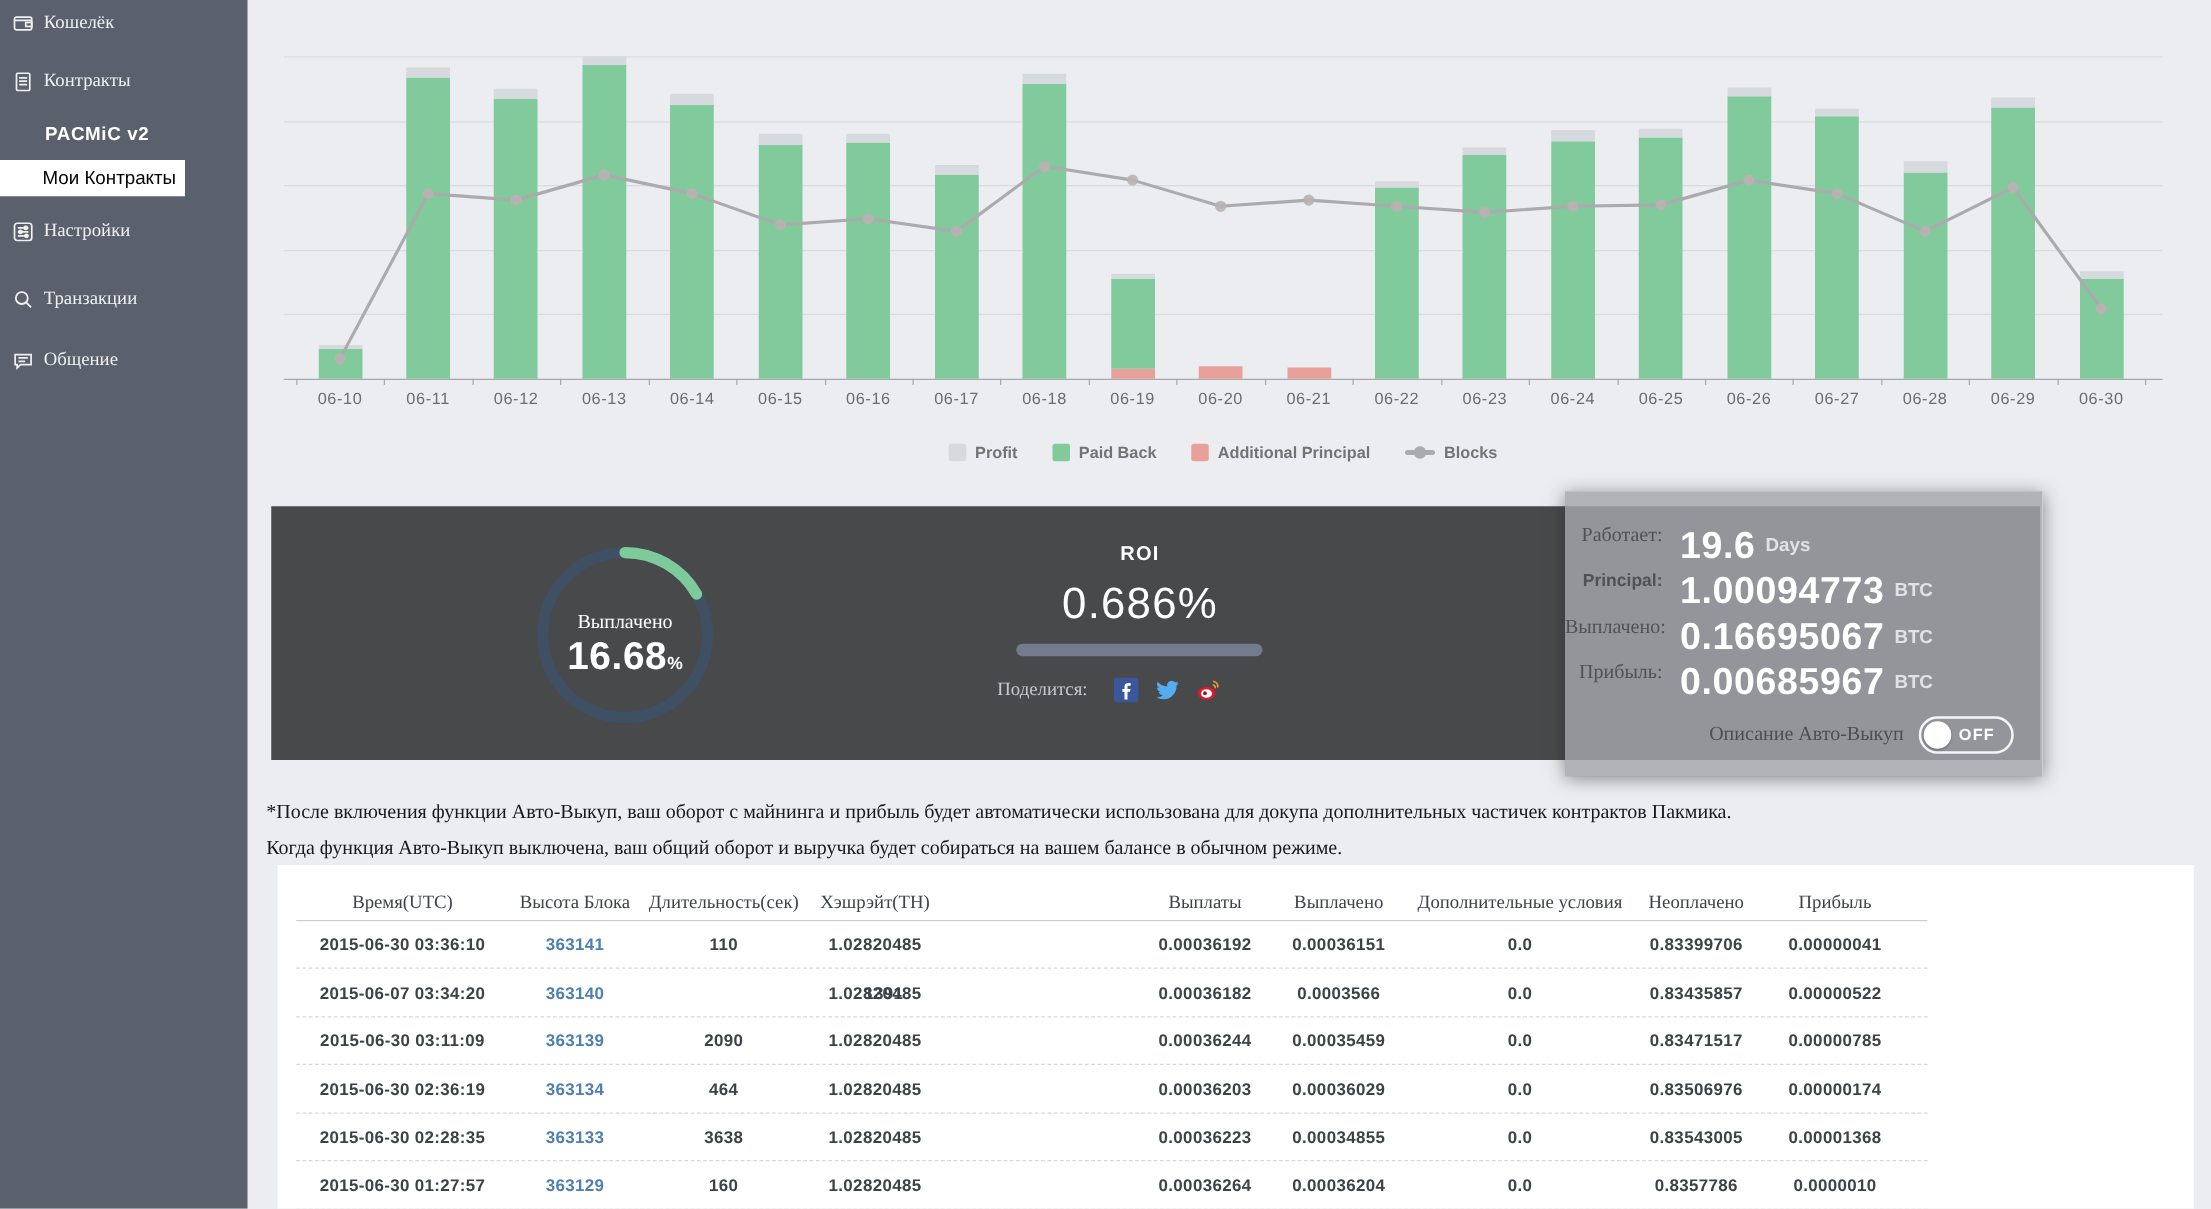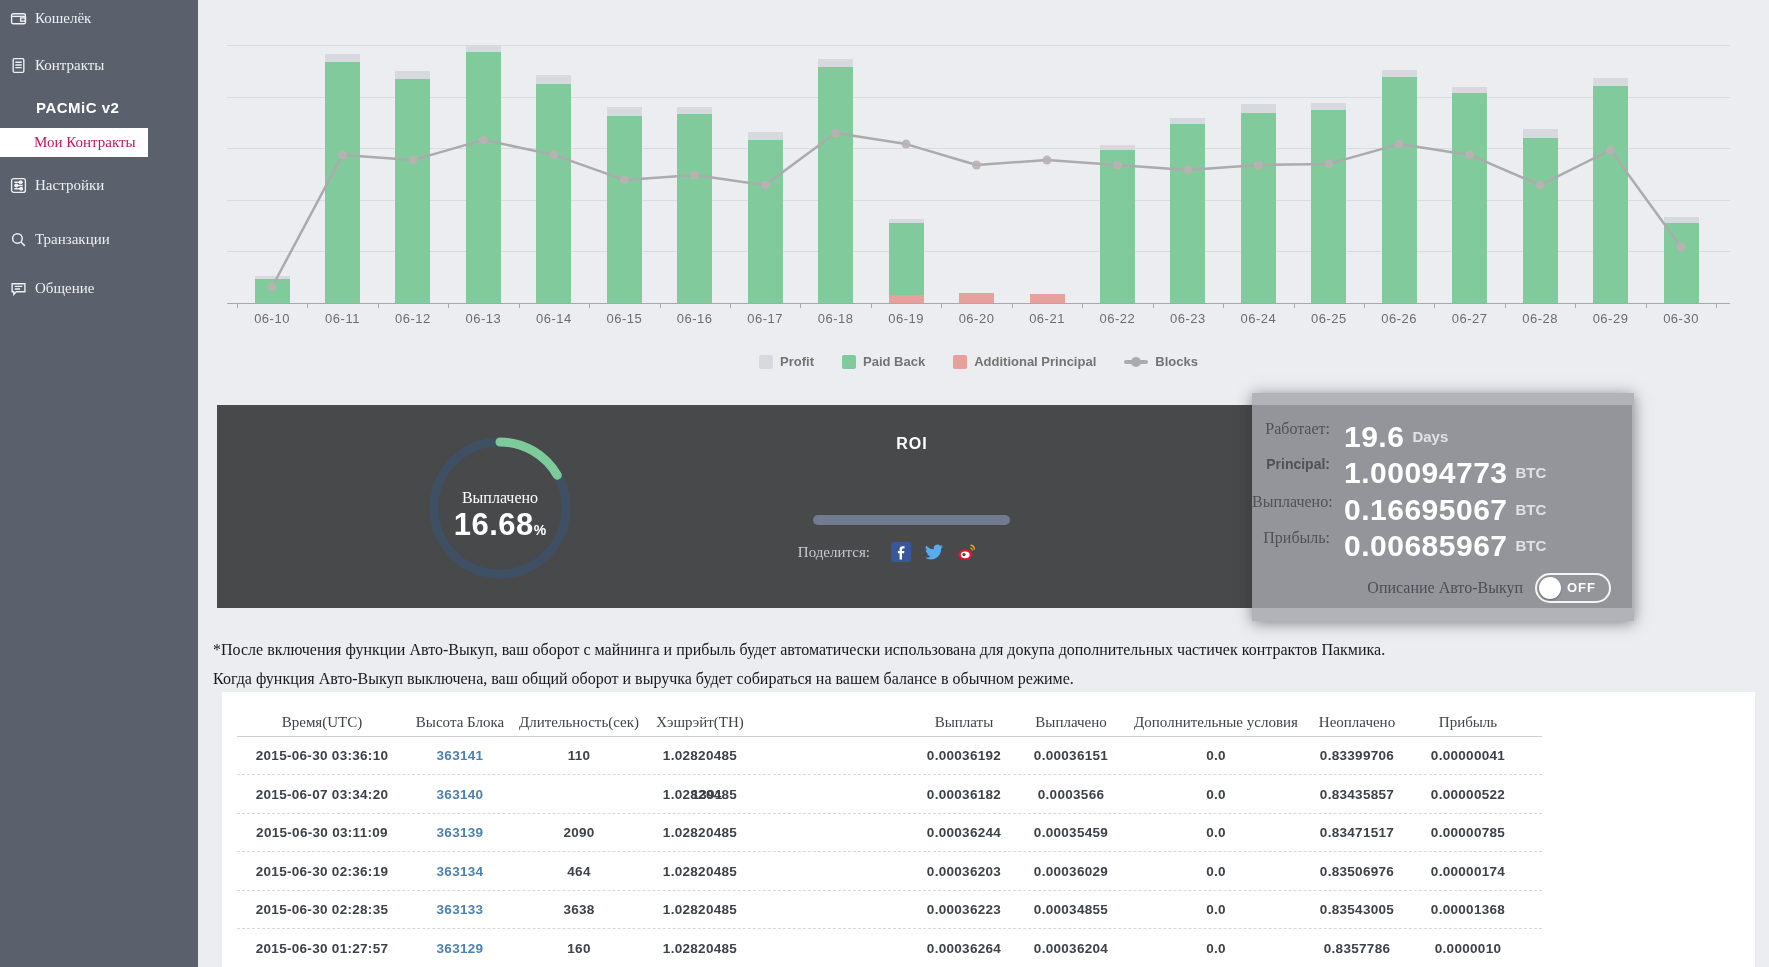--- a/index.html
+++ b/index.html
@@ -7,21 +7,21 @@
   body { font-family:"Liberation Sans", sans-serif; background:#ecedf0; position:relative; overflow:hidden; }
 
   
   #sidebar { position:absolute; left:0; top:0; width:198px; height:967px; background:#5a606c; z-index:5; }
   .sb-item { position:absolute; left:0; width:198px; height:28px; display:flex; align-items:center; color:#eef0f2; cursor:pointer; }
   .sb-item .ic { width:17px; height:17px; margin-left:10px; flex:0 0 17px; }
   .sb-item .ic svg { width:17px; height:17px; display:block; }
   .sb-item .lbl { margin-left:8px; font-family:"Liberation Serif", serif; font-size:15px; }
   .sb-sub { position:absolute; left:36px; color:#ffffff; font-weight:bold; font-size:15px; letter-spacing:.5px; cursor:pointer; }
   .sb-active { position:absolute; left:0; width:148px; height:29px; background:#ffffff; display:flex; align-items:center; cursor:pointer; }
-  .sb-active .lbl { margin-left:34px; font-family:Liberation Serif, serif; font-size:15px; color:#be185d; }
+  .sb-active .lbl { margin-left:34px; font-family:Liberation Sans, sans-serif; font-size:15px; color:#000000; }
 
   
   #plot { position:absolute; left:227px; top:45px; width:1503px; height:258px; }
   .gridline { position:absolute; left:0; width:100%; height:1px; background:#d9dcdf; }
   .gridline.axis { background:#a6aaaf; }
   .tick { position:absolute; top:258px; width:1px; height:5px; background:#a6aaaf; }
   .bar { position:absolute; bottom:0; width:35px; }
   .seg { position:absolute; left:0; width:100%; }
   #lineSvg { position:absolute; left:0; top:0; overflow:visible; }
   .xlabel { position:absolute; top:266px; width:72px; text-align:center; font-size:13px; color:#686d74; letter-spacing:.5px; }
@@ -317,20 +317,21 @@
     <svg width="150" height="150" viewBox="0 0 150 150">
       <circle cx="75" cy="75" r="66" fill="none" stroke="#3f5064" stroke-width="9"></circle>
       <circle cx="75" cy="75" r="66" fill="none" stroke="#7dca9a" stroke-width="9" stroke-linecap="round" stroke-dasharray="69.2 345.5" transform="rotate(-90 75 75)"></circle>
     </svg>
   </div>
   <div id="ringText">
     <div class="rl">Выплачено</div>
     <div><span class="rv">16.68</span><span class="ru">%</span></div>
   </div>
   <div id="roiLabel">ROI</div>
+  <div id="roiValue">0.686%</div>
   <div id="roiBar"></div>
   <div id="shareRow">
     <span id="shareLbl">Поделится:</span>
     <span class="soc">
       <svg viewBox="0 0 20 20">
           <rect x="0" y="0" width="20" height="20" rx="3" fill="#39579a"></rect>
           <path d="M13.5 6.5h-1.6c-.5 0-.9.4-.9 1v1.6h2.4l-.4 2.2h-2v6.2H8.6v-6.2H6.9V9.1h1.7V7.3c0-1.8 1.1-3 2.9-3h2z" fill="#fff"></path>
         </svg>
     </span>
     <span class="soc">

